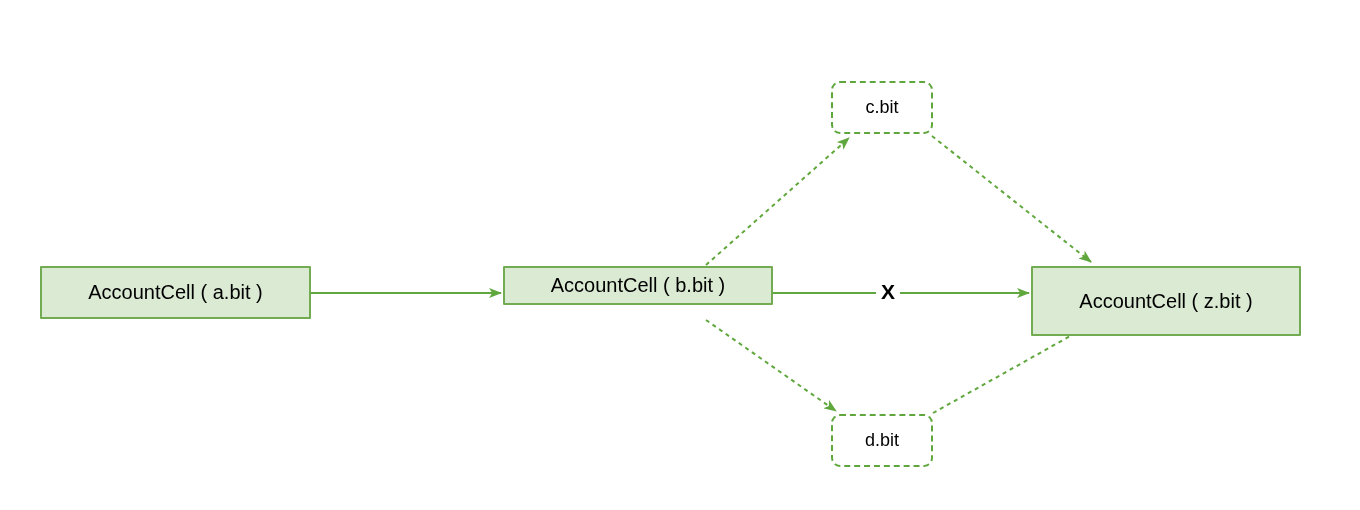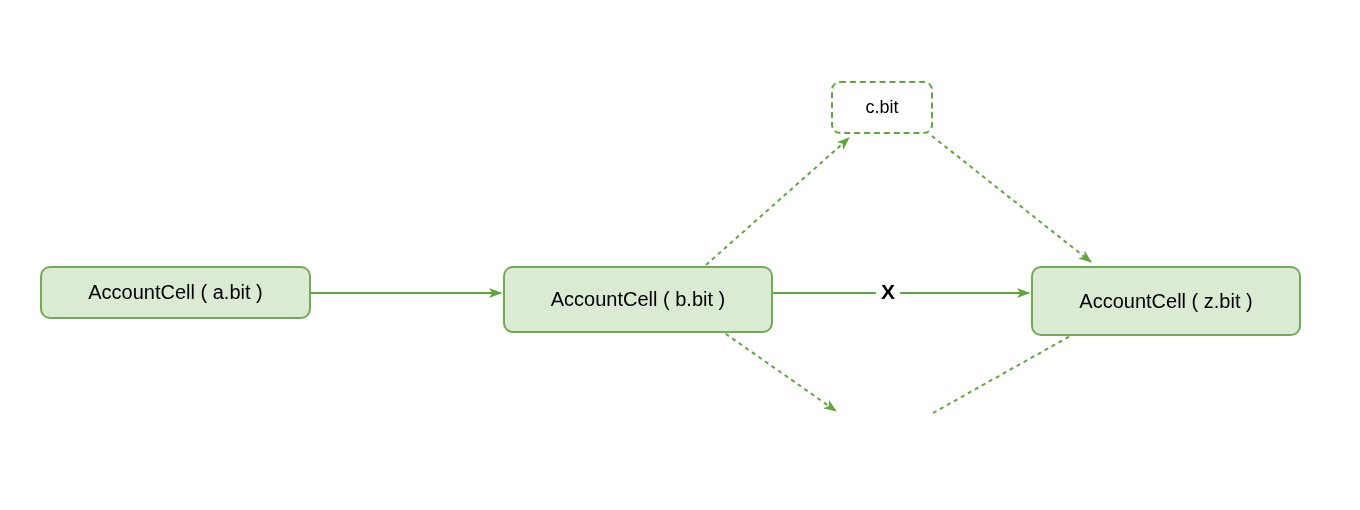--- a/index.html
+++ b/index.html
@@ -29,31 +29,31 @@
     display: flex;
     align-items: center;
     justify-content: center;
     color: #000000;
     z-index: 2;
     text-align: right;
   }
   .node-solid {
     background: #dbead3;
     border: 2px solid #72ab52;
-    border-radius: 10px;
+    border-radius: 1px;
     font-size: 20px;
   }
   .node-dashed {
     background: #ffffff;
     border: 2px dashed #5fa73c;
     border-radius: 9px;
     font-size: 18px;
   }
   #node-a { left: 40px;  top: 266px; width: 271px; height: 53px; }
-  #node-b { left: 503px; top: 266px; width: 270px; height: 67px; }
+  #node-b { left: 503px; top: 266px; width: 270px; height: 39px; }
   #node-z { left: 1031px;top: 266px; width: 270px; height: 70px; }
   #node-c { left: 831px; top: 81px;  width: 102px; height: 53px; }
   #node-d { left: 831px; top: 414px; width: 102px; height: 53px; }
   .edge-label-x {
     position: absolute;
     left: 888px;
     top: 292px;
     transform: translate(-50%, -50%);
     background: #ffffff;
     color: #000000;
@@ -100,16 +100,19 @@
   </div>
 
   <div class="node node-solid" id="node-z">
     <span>AccountCell ( z.bit )</span>
   </div>
 
   <div class="node node-dashed" id="node-c">
     <span>c.bit</span>
   </div>
 
+  <div class="node node-dashed" id="node-d">
+    <span>d.bit</span>
+  </div>
 
   <div class="edge-label-x">X</div>
 
 </div>
 
 </body></html>

